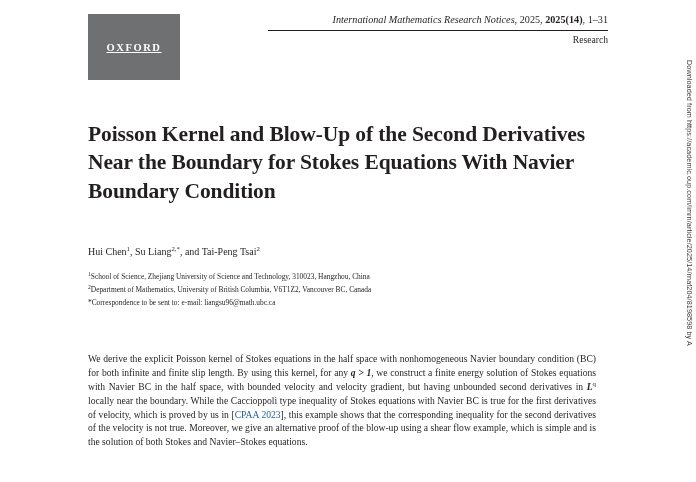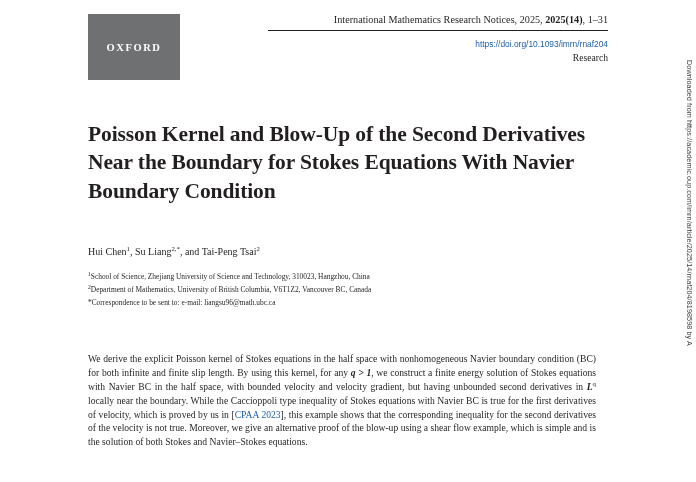--- a/index.html
+++ b/index.html
@@ -43,37 +43,39 @@
     color: #ffffff;
     display: flex;
     align-items: center;
     justify-content: center;
   }
   .oxford-logo .ox-text {
     font-family: "Liberation Serif", serif;
     font-size: 10.5px;
     letter-spacing: 1.6px;
     font-weight: 700;
+    text-decoration: underline;
   }
 
   .header-right {
     position: absolute;
     left: 180px;
     top: 0px;
     width: 340px;
     text-align: right;
   }
   .journal-line {
     font-family: "Liberation Serif", serif;
     font-size: 10.2px;
     color: #231f20;
     padding-bottom: 4px;
     white-space: nowrap;
   }
   .journal-line .jtitle {
+    font-style: italic;
   }
   .journal-line .vol {
     font-weight: bold;
     text-align: center;
   }
   .rule {
     border-top: 1px solid #231f20;
     width: 100%;
     margin-top: 1px;
   }
@@ -181,21 +183,20 @@
 
 <div class="page">
 
   <div class="header">
     <div class="oxford-logo">
       <span class="ox-text">OXFORD</span>
     </div>
     <div class="header-right">
       <div class="journal-line"><span class="jtitle">International Mathematics Research Notices</span><span>, 2025, </span><span class="vol">2025(14)</span><span>, 1–31</span></div>
       <div class="rule"></div>
-      <div class="doi-line">https://doi.org/10.1093/imrn/rnaf204</div>
       <div class="artictype">Research</div>
     </div>
   </div>
 
   <div class="title">Poisson Kernel and Blow-Up of the Second Derivatives Near the Boundary for Stokes Equations With Navier Boundary Condition</div>
 
   <div class="authors"><span>Hui Chen</span><sup>1</sup><span>, Su Liang</span><sup>2,*</sup><span>, and Tai-Peng Tsai</span><sup>2</sup></div>
 
   <div class="affil">
     <div><sup>1</sup><span>School of Science, Zhejiang University of Science and Technology, 310023, Hangzhou, China</span></div>

